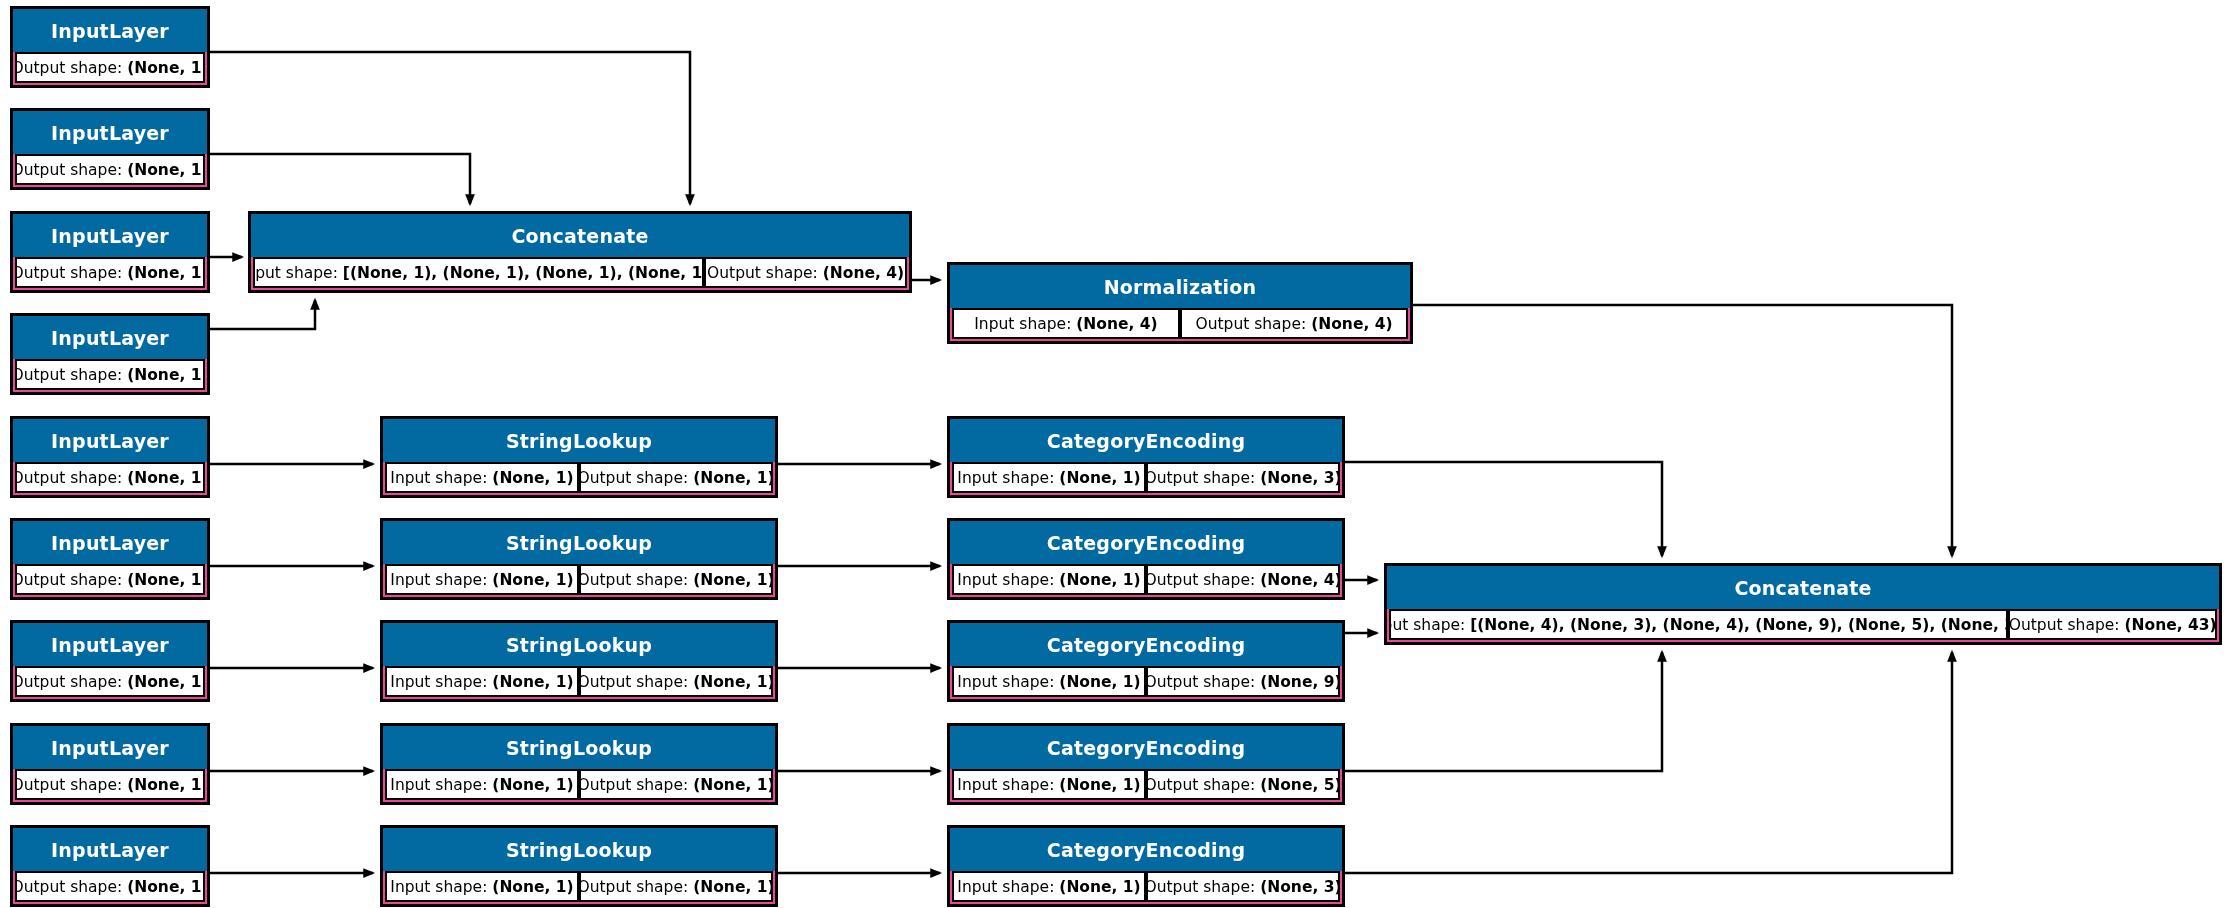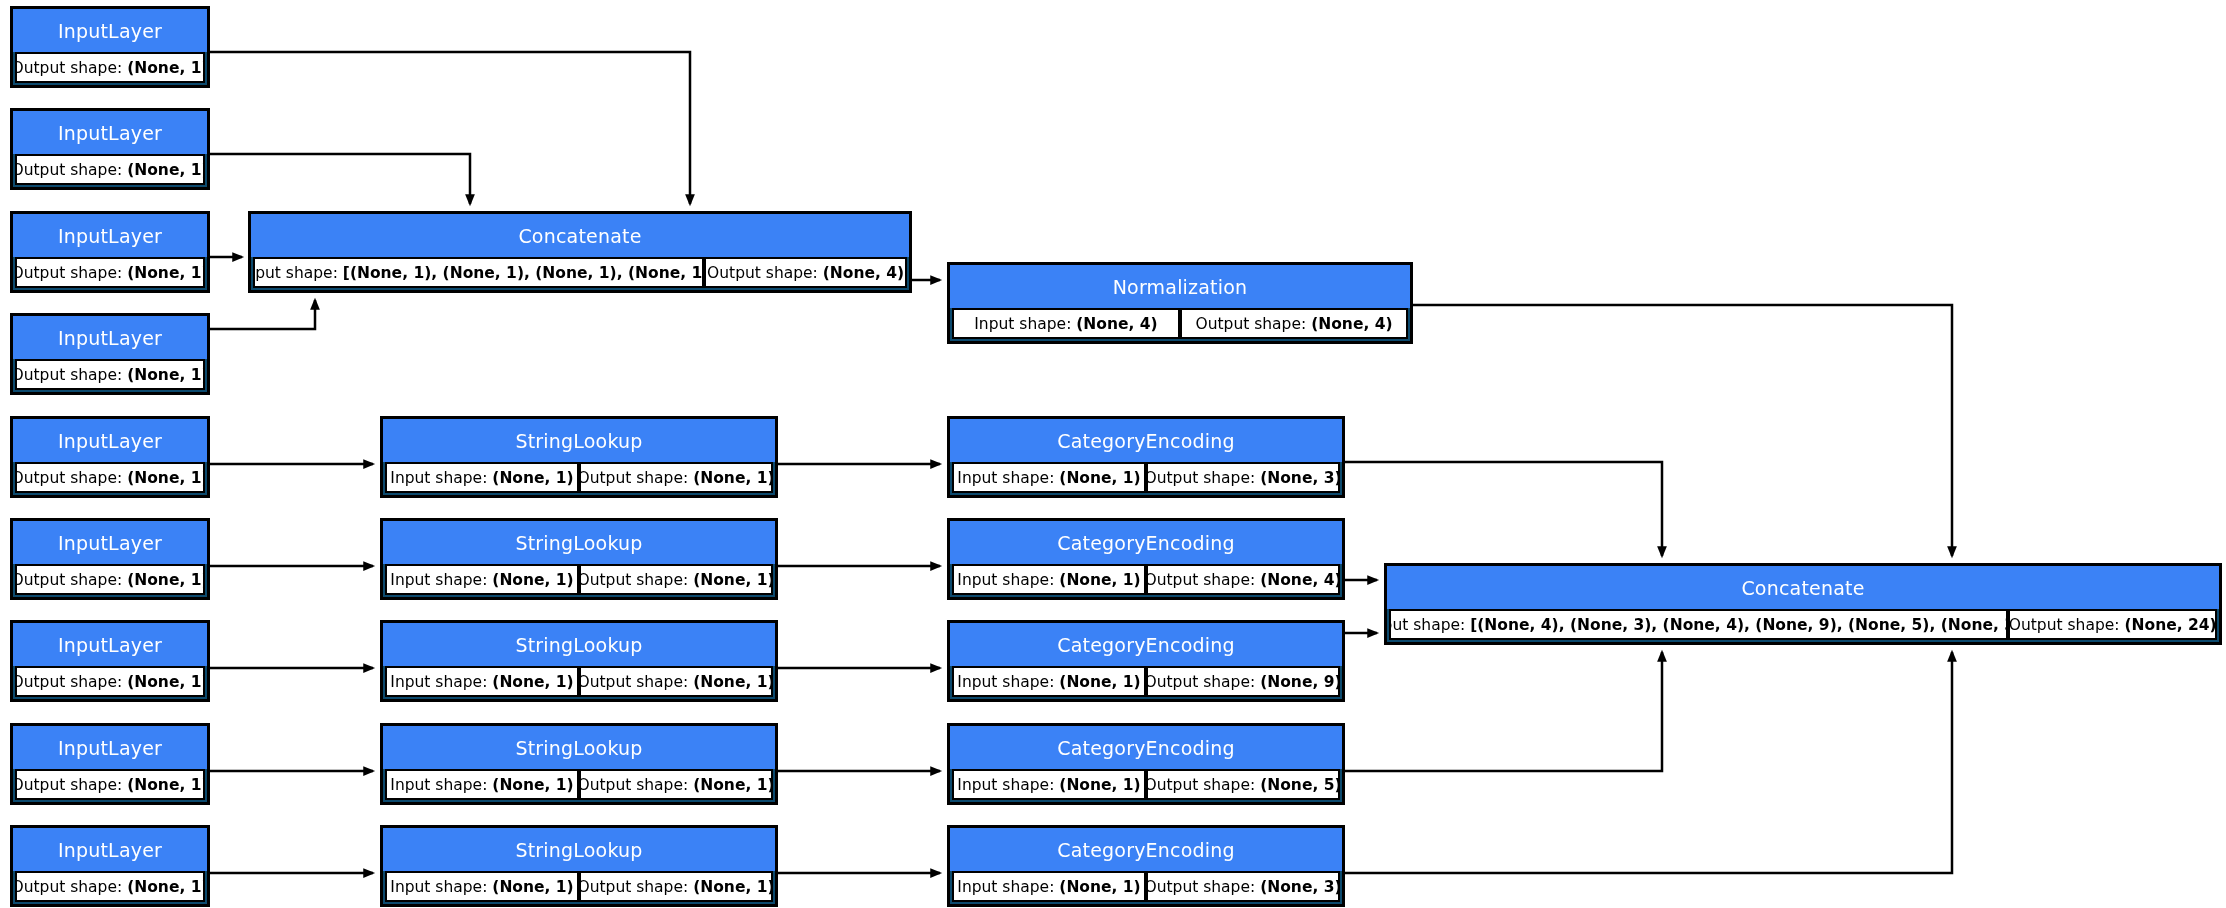--- a/index.html
+++ b/index.html
@@ -16,33 +16,33 @@
     position:absolute;
     height:82px;
     box-sizing:border-box;
     background:#fff;
     border:3px solid #000;
     display:flex;
     flex-direction:column;
   }
   .hd{
     flex:0 0 43px;
-    background:#3b82f6;
+    background:#0369a1;
     color:#fff;
-    font-weight:normal;
+    font-weight:bold;
     font-size:19px;
     display:flex;
     align-items:center;
     justify-content:center;
     letter-spacing:.2px;
   }
   .bd{
     flex:1 1 auto;
     display:flex;
-    background:#0c4a6e;
+    background:#ec4899;
     padding:0 2px 2px 2px;
   }
   .cell{
     box-sizing:border-box;
     background:#fff;
     border:2px solid #000;
     display:flex;
     align-items:center;
     justify-content:center;
     font-size:15.5px;
@@ -227,17 +227,17 @@
     <div class="bd">
       <div class="cell" style="flex:1 1 0"><span class="lbl">Input shape: </span><span class="val">(None, 1)</span></div>
       <div class="cell" style="flex:1 1 0"><span class="lbl">Output shape: </span><span class="val">(None, 3)</span></div>
     </div>
   </div>
 
   <div class="node" style="left:1384px;top:563px;width:838px">
     <div class="hd">Concatenate</div>
     <div class="bd">
       <div class="cell" style="flex:0 0 74.8%"><span class="lbl">Input shape: </span><span class="val">[(None, 4), (None, 3), (None, 4), (None, 9), (None, 5), (None, 3)]</span></div>
-      <div class="cell" style="flex:1 1 0"><span class="lbl">Output shape: </span><span class="val">(None, 24)</span></div>
+      <div class="cell" style="flex:1 1 0"><span class="lbl">Output shape: </span><span class="val">(None, 43)</span></div>
     </div>
   </div>
 
 </div>
 
 </body></html>

